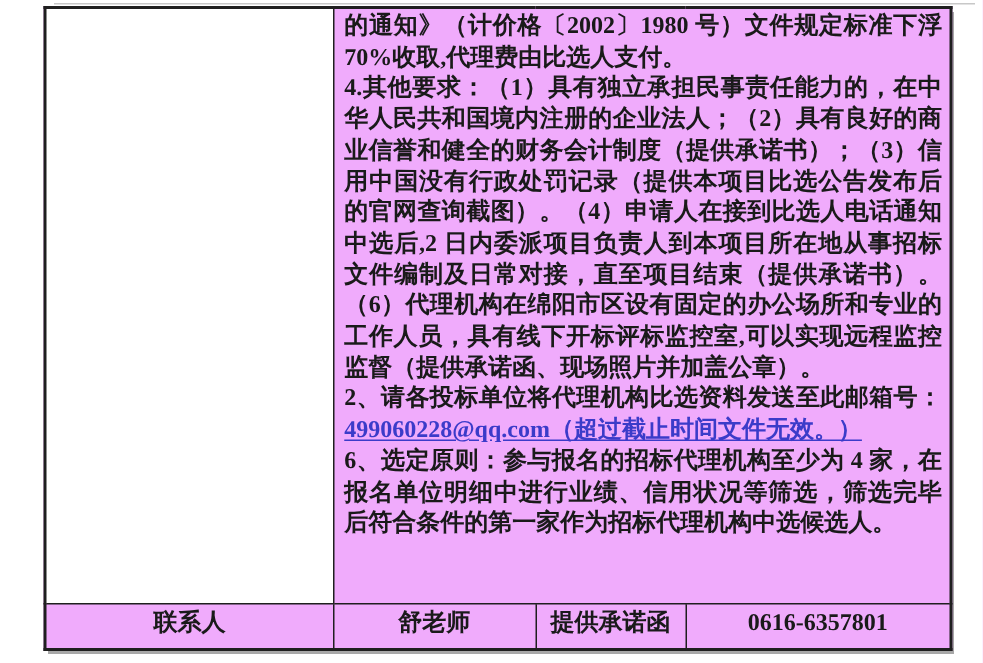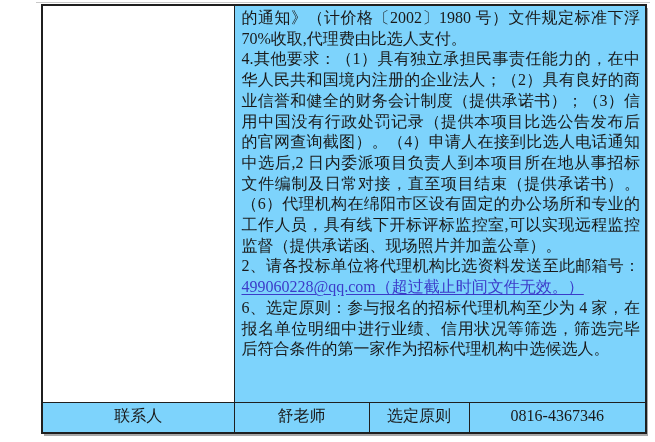--- a/index.html
+++ b/index.html
@@ -23,28 +23,29 @@
   .scan-top-line {
     position: absolute;
     left: 36px;
     top: 2px;
     width: 614px;
     height: 1px;
     background: var(--scan-line);
   }
   table.doc-table {
     position: absolute;
-    left: 41px;
+    left: 29px;
     top: 4px;
     width: 604px;
     height: 428px;
     border-collapse: collapse;
     table-layout: fixed;
-    background: #7dd3fc;
+    background: #f0abfc;
     box-shadow: 2px 3px 0 -1px var(--scan-shadow);
+    font-weight: bold;
   }
   table.doc-table, table.doc-table td {
     border: 1px solid var(--border);
   }
   table.doc-table { border-width: 2px; }
   td.left-cell {
     background: #ffffff;
   }
   td.content-cell {
     vertical-align: top;
@@ -92,18 +93,18 @@
         <td class="content-cell" colspan="3">
           <p>的通知》（计价格〔2002〕1980 号）文件规定标准下浮 70%收取,代理费由比选人支付。</p>
           <p>4.其他要求：（1）具有独立承担民事责任能力的，在中华人民共和国境内注册的企业法人；（2）具有良好的商业信誉和健全的财务会计制度（提供承诺书）；（3）信用中国没有行政处罚记录（提供本项目比选公告发布后的官网查询截图）。（4）申请人在接到比选人电话通知中选后,2 日内委派项目负责人到本项目所在地从事招标文件编制及日常对接，直至项目结束（提供承诺书）。（6）代理机构在绵阳市区设有固定的办公场所和专业的工作人员，具有线下开标评标监控室,可以实现远程监控监督（提供承诺函、现场照片并加盖公章）。</p>
           <p><span>2、请各投标单位将代理机构比选资料发送至此邮箱号：</span><a class="email-link">499060228@qq.com（超过截止时间文件无效。）</a></p>
           <p>6、选定原则：参与报名的招标代理机构至少为 4 家，在报名单位明细中进行业绩、信用状况等筛选，筛选完毕后符合条件的第一家作为招标代理机构中选候选人。</p>
         </td>
       </tr>
       <tr class="contact-row">
         <td>联系人</td>
         <td>舒老师</td>
-        <td>选定原则</td>
-        <td>0816-4367346</td>
+        <td>提供承诺函</td>
+        <td>0616-6357801</td>
       </tr>
     </tbody>
   </table>
 </div>
 
 </body></html>

